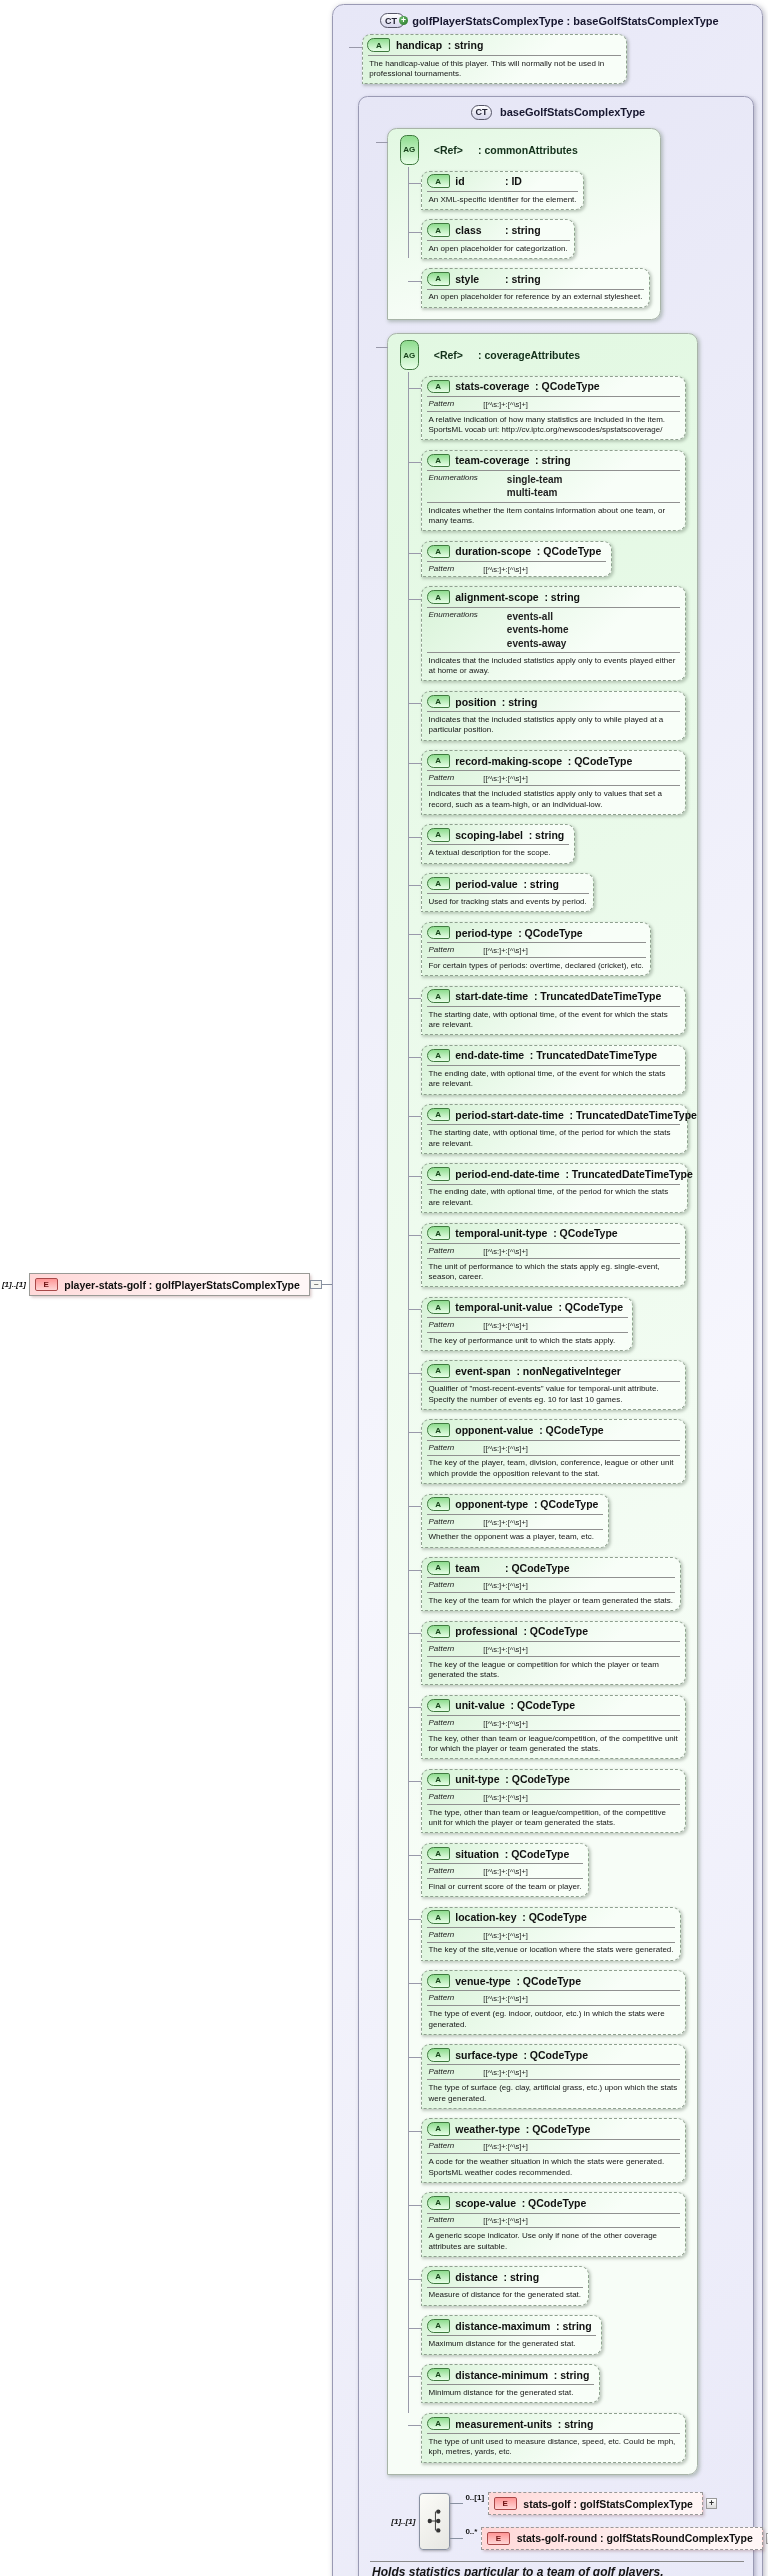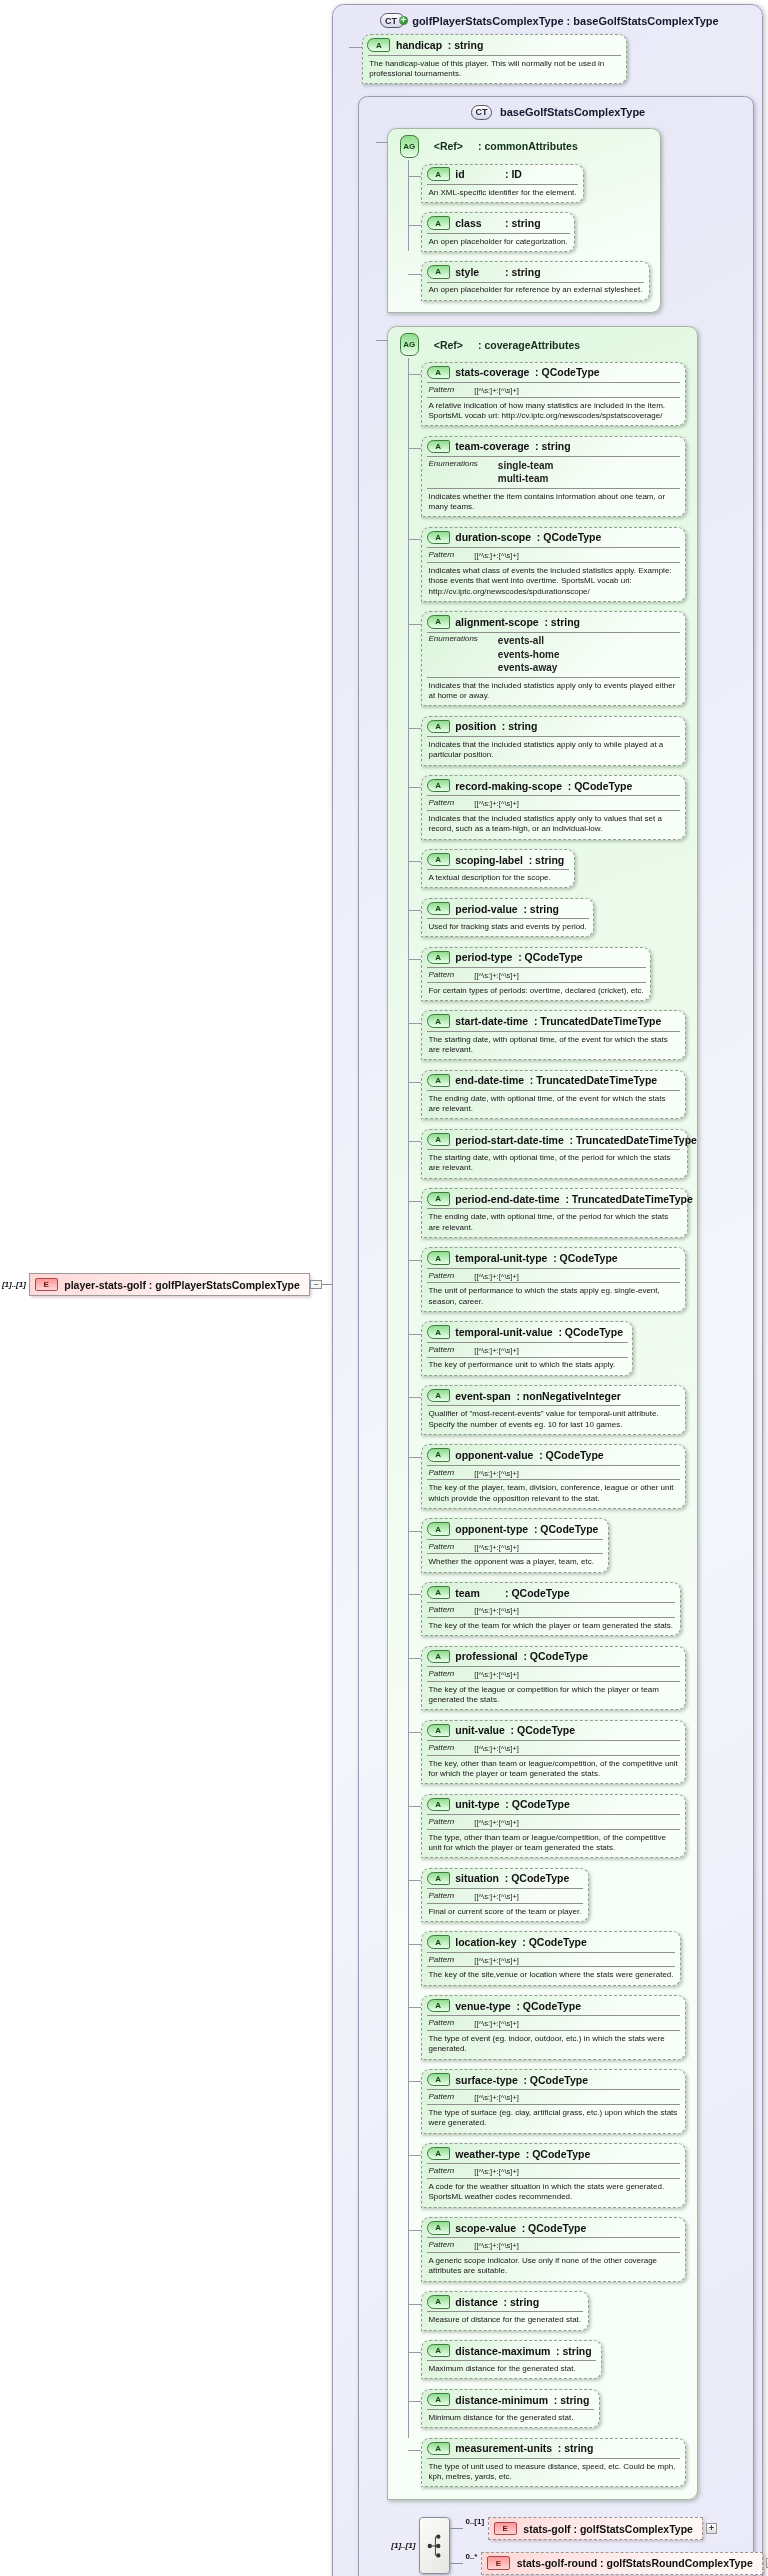--- a/index.html
+++ b/index.html
@@ -38,21 +38,21 @@
     background:linear-gradient(160deg,#e2f8e2,#f7fdf7 70%);
     border:1px solid #a8b4a8;border-radius:9.5px 9.5px 9.5px 0;
     box-shadow:1.9px 1.9px 3.8px rgba(60,90,60,.3);
     padding:5.7px 9.5px 1.9px 11.5px;
   }
   .ag-box::before,.stubbed::before{
     content:"";position:absolute;left:-12.4px;top:12.4px;width:12.4px;height:1px;background:#99a;
   }
   .ag-header{display:flex;align-items:center;gap:7.6px;font-weight:bold;font-size:10.5px;
     color:#13301a;padding-bottom:5.7px;}
-  .badge-ag{flex:none;min-width:19px;height:23px;padding:0 1.9px;
+  .badge-ag{flex:none;min-width:19px;height:30px;padding:0 1.9px;
     border:1px solid #3f7a3f;border-radius:6.7px;box-sizing:border-box;
     background:linear-gradient(#8edc8e,#e8ffe8);color:#17421a;
     font-size:8px;font-weight:bold;display:flex;align-items:center;justify-content:center;}
   .ref-label{display:inline-block;min-width:44px;text-align:center;}
 
   
   .attr-list{margin-left:21px;position:relative;}
   .attr-list::before{content:"";position:absolute;left:-12.4px;top:-3.8px;width:1px;
     height:calc(100% - 46px);background:#99a;}
   .attr-wrap{position:relative;width:fit-content;}
@@ -63,21 +63,21 @@
     box-shadow:1.9px 1.9px 2.9px rgba(60,80,60,.28);margin-bottom:9.5px;
   }
   .attr-head{display:flex;align-items:center;gap:5.7px;padding:2.9px 9.5px 2.9px 4.8px;
     font-weight:bold;font-size:10.5px;color:#101010;white-space:nowrap;}
   .badge-a{flex:none;width:21px;height:11.5px;border:1px solid #3f7a3f;
     border-radius:6.7px 1.9px 1.9px 6.7px;background:linear-gradient(#8edc8e,#e8ffe8);
     color:#17421a;font-size:8px;font-weight:bold;
     display:flex;align-items:center;justify-content:center;}
   .attr-name.short{display:inline-block;min-width:44px;}
   .facet{border-top:1px solid #909090;margin:0 4.8px 0 5.7px;padding:1.9px 1.9px 1.9px 1px;
-    display:flex;gap:20px;font-size:8px;color:#222;align-items:flex-start;}
+    display:flex;gap:29px;font-size:8px;color:#222;align-items:flex-start;}
   .facet-label{font-style:italic;flex:none;}
   .facet-value{font-size:7.6px;padding-top:1px;}
   .enum-list{font-weight:bold;font-size:10px;line-height:1.35;}
   .attr-doc{border-top:1px solid #909090;margin:0 4.8px 0 5.7px;padding:2.9px 1.9px 3.8px 1px;
     font-size:8px;line-height:1.3;color:#151515;max-width:250px;}
 
   
   .seq-area{display:flex;align-items:center;margin:3.8px 0 11.5px 23px;position:relative;}
   .seq-card{font-size:8px;font-weight:bold;font-style:italic;margin-right:3.8px;white-space:nowrap;}
   .seq-icon{flex:none;width:29px;height:55px;border:1px solid #8890a0;border-radius:3.8px;
@@ -236,21 +236,20 @@
               <div class="attr-box">
                 <div class="attr-head">
                   <span class="badge-a">A</span>
                   <span class="attr-name">duration-scope</span>
                   <span class="attr-type">: QCodeType</span>
                 </div>
                 <div class="facet">
                   <span class="facet-label">Pattern</span>
                   <span class="facet-value">[[^\s:]+:[^\s]+]</span>
                 </div>
-                <div class="attr-doc">Indicates what class of events the included statistics apply. Example: those events that went into overtime. SportsML vocab uri: http://cv.iptc.org/newscodes/spdurationscope/</div>
               </div>
             </div>
             <div class="attr-wrap">
               <div class="attr-box">
                 <div class="attr-head">
                   <span class="badge-a">A</span>
                   <span class="attr-name">alignment-scope</span>
                   <span class="attr-type">: string</span>
                 </div>
                 <div class="facet">

